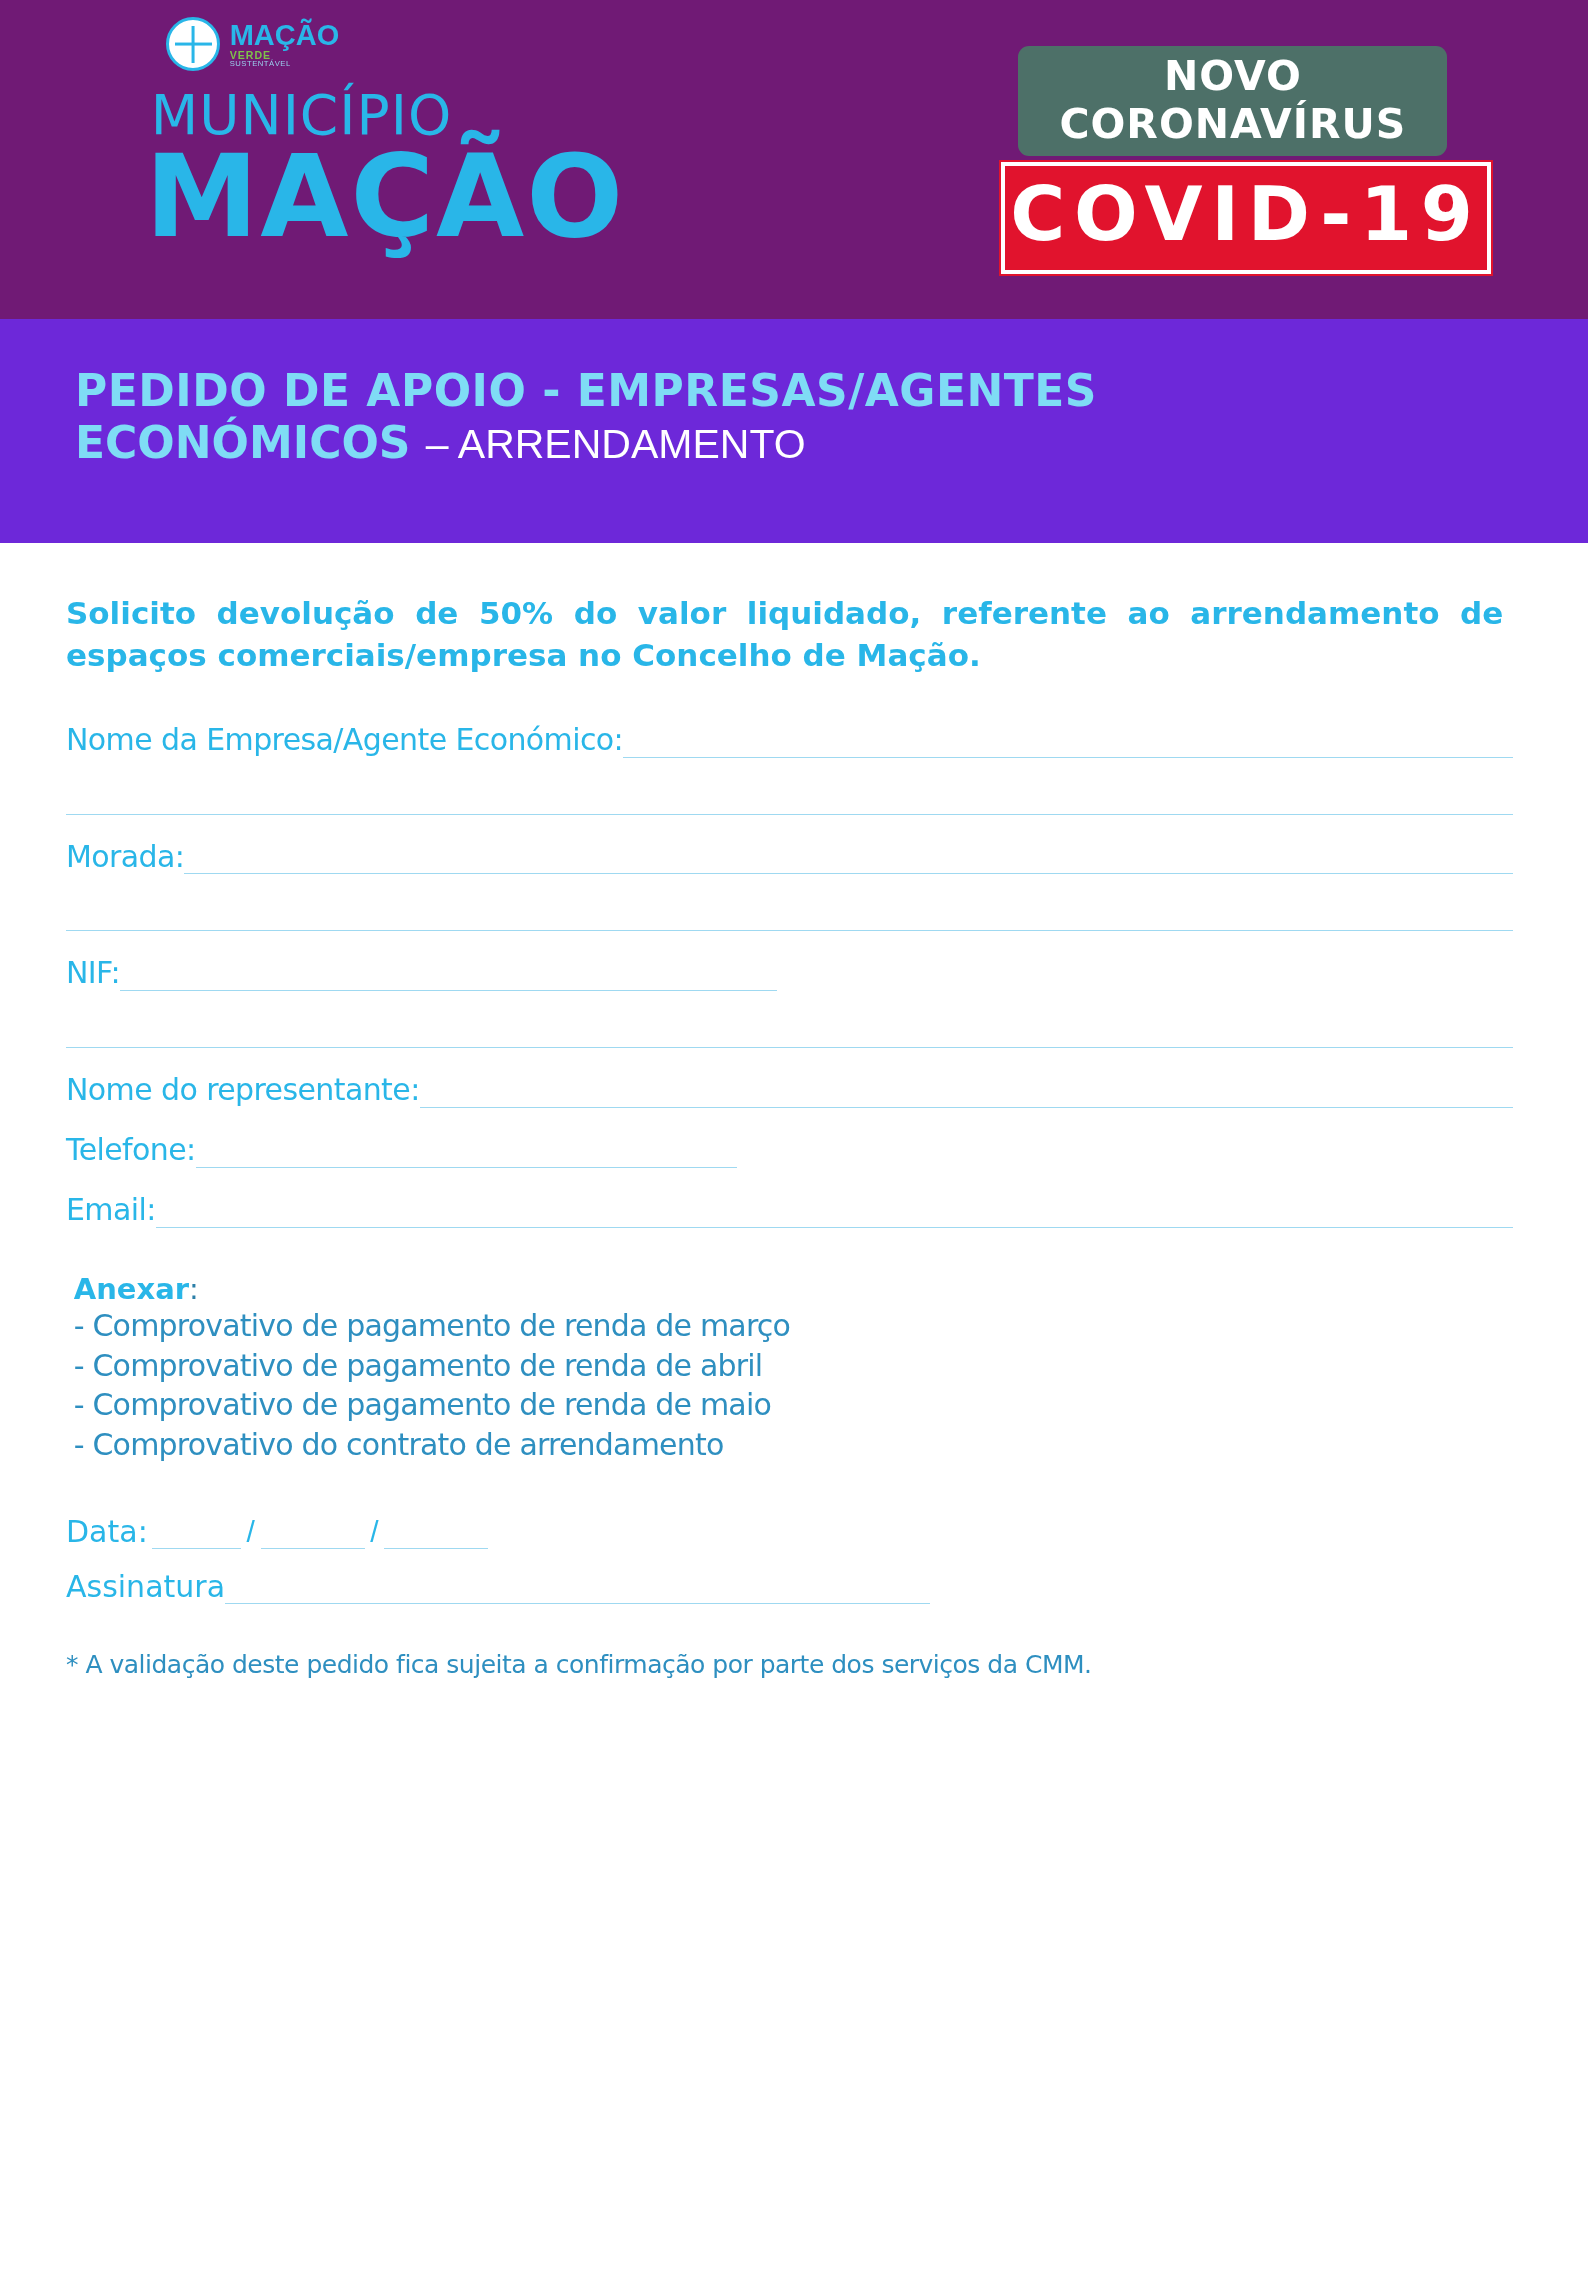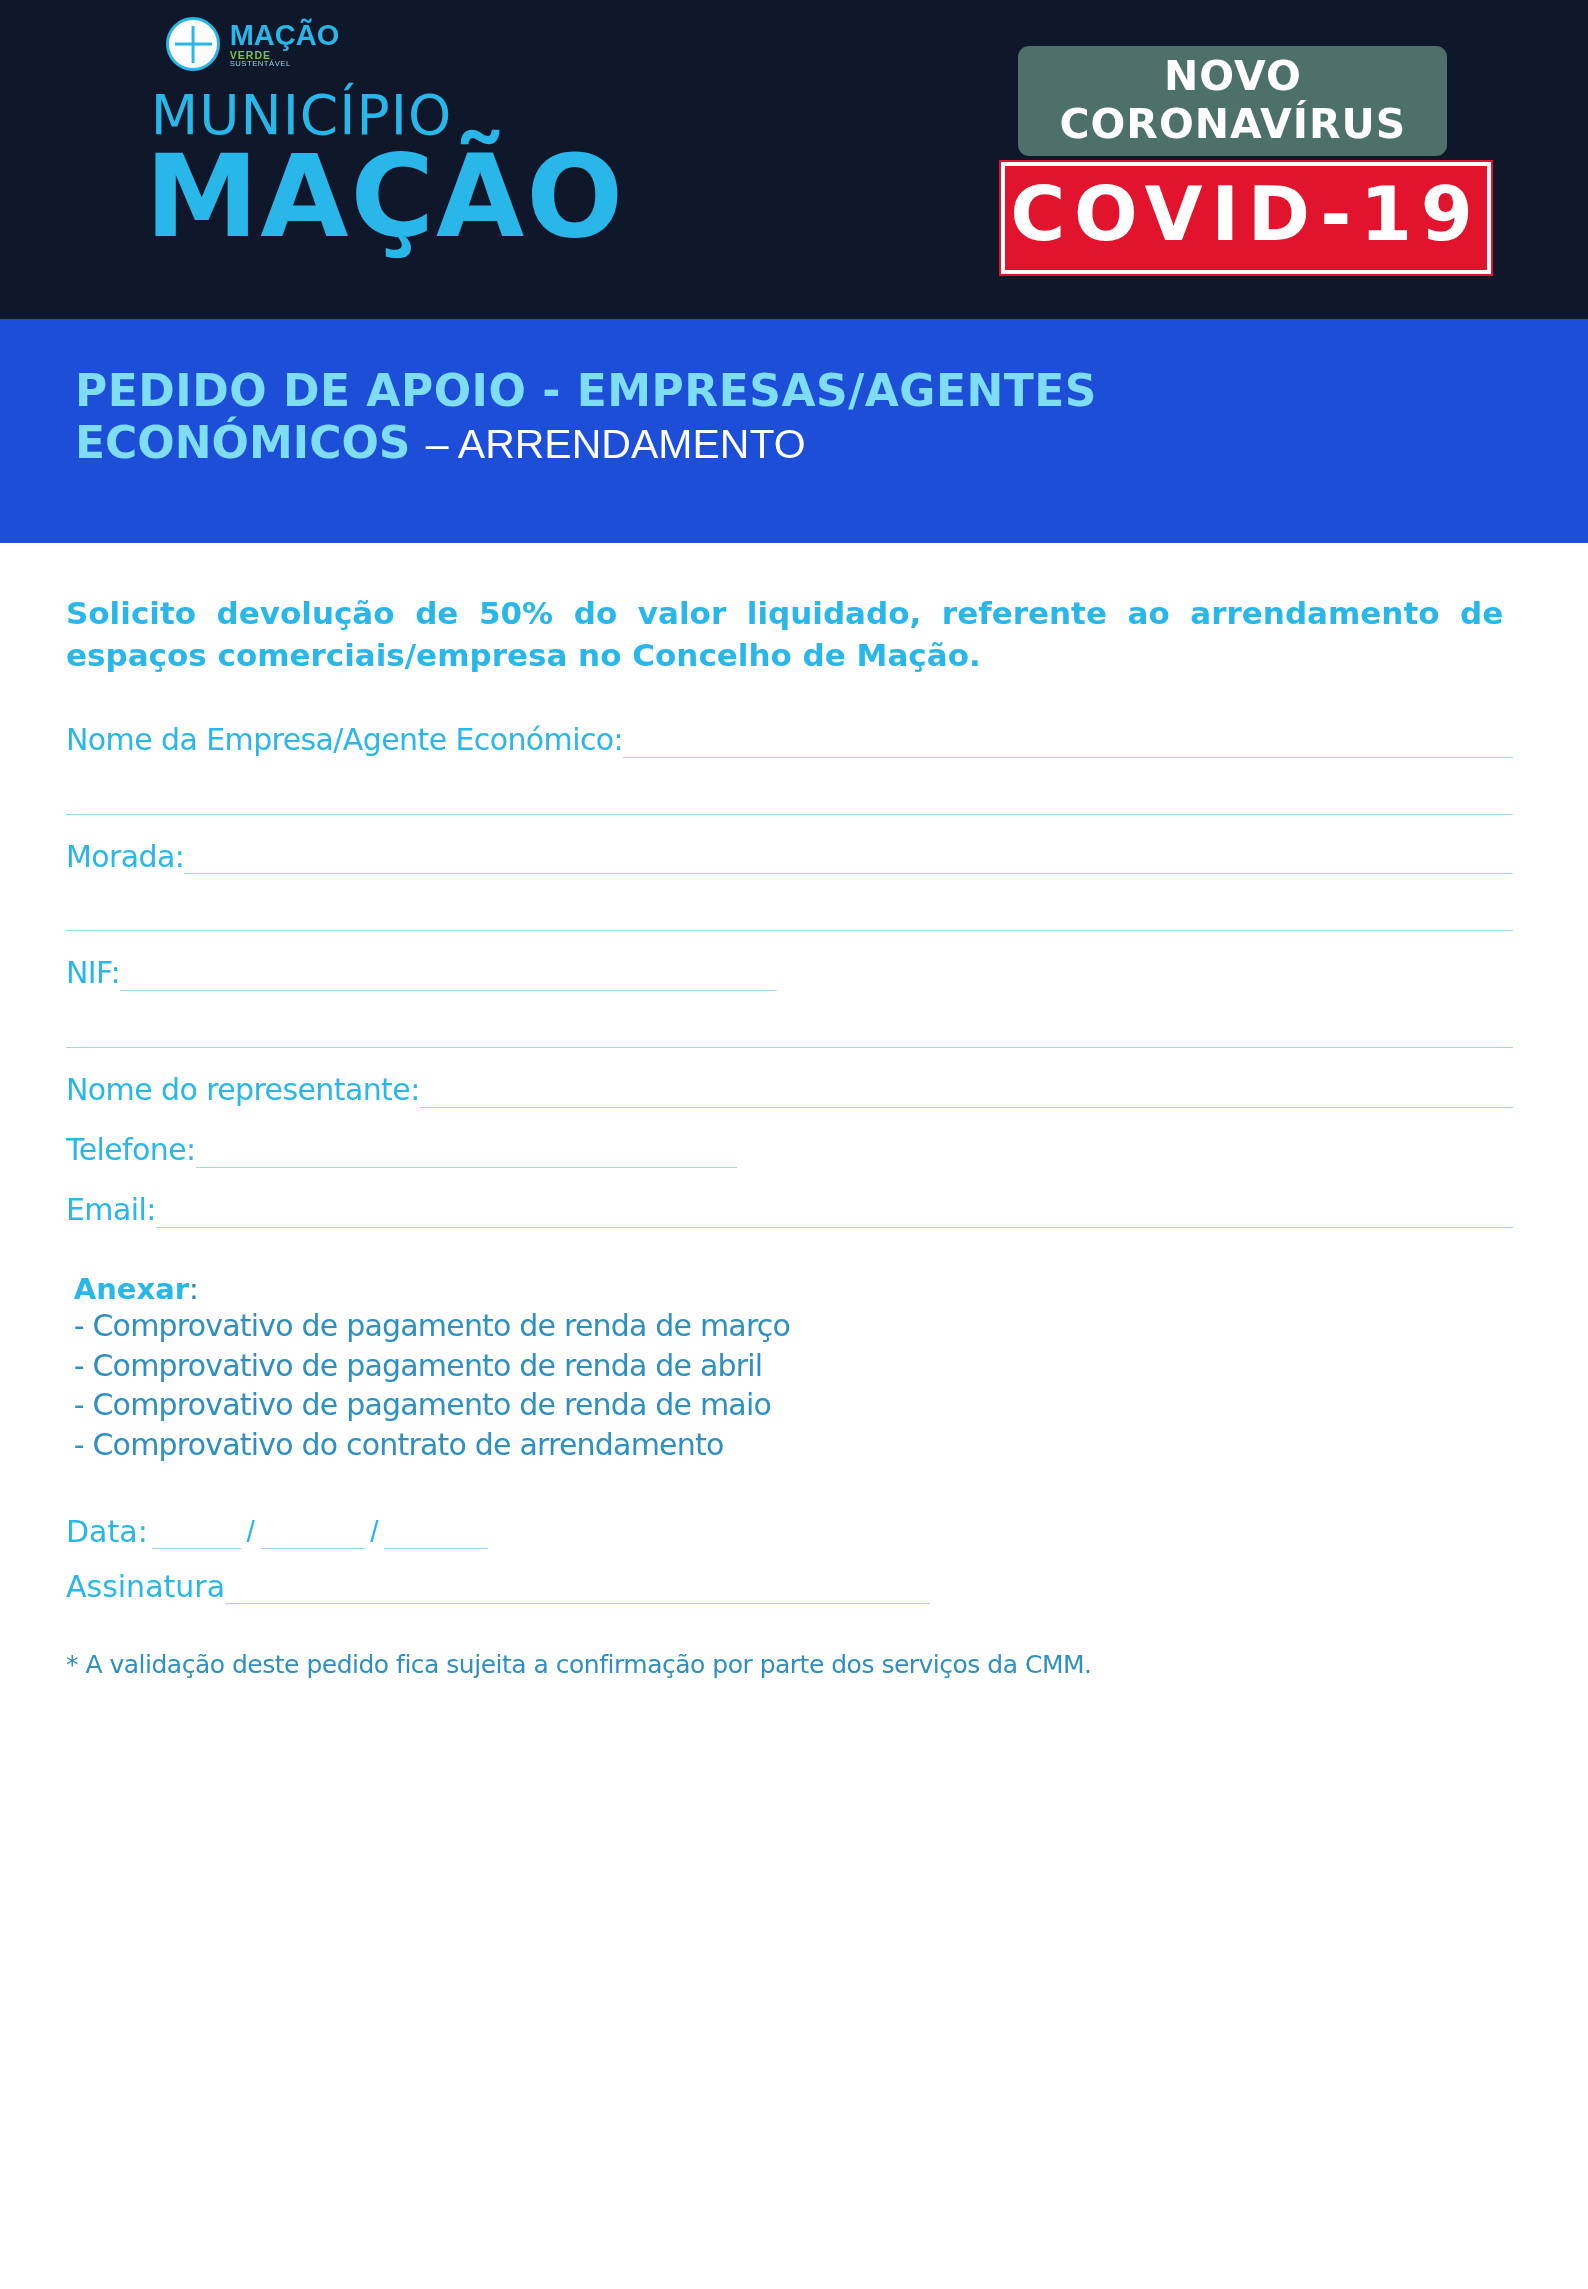--- a/index.html
+++ b/index.html
@@ -12,21 +12,21 @@
     height: 2289px;
     font-family: "Liberation Sans", sans-serif;
     position: relative;
     overflow: hidden;
   }
 
   
   .header {
     position: relative;
     height: 319px;
-    background: #0f172a;
+    background: #701a75;
   }
   .brand {
     position: absolute;
     left: 145px;
     top: 17.4px;
     width: 502px;
   }
   .brand-emblem {
     display: flex;
     align-items: center;
@@ -129,21 +129,21 @@
     text-align: center;
     padding: 3.9px 0 11.6px 0;
     font-family: "DejaVu Sans", sans-serif;
     box-sizing: border-box;
     border: 4.8px solid #ffffff;
     outline: 2.9px solid #e1132d;
   }
 
   
   .title-band {
-    background: #1d4ed8;
+    background: #6d28d9;
     padding: 46px 75px 41px 75px;
     box-sizing: border-box;
     min-height: 224px;
   }
   .title-l1 {
     font-size: 44px;
     font-weight: bold;
     color: #7fdcf5;
     letter-spacing: 0.5px;
     line-height: 1.18;

